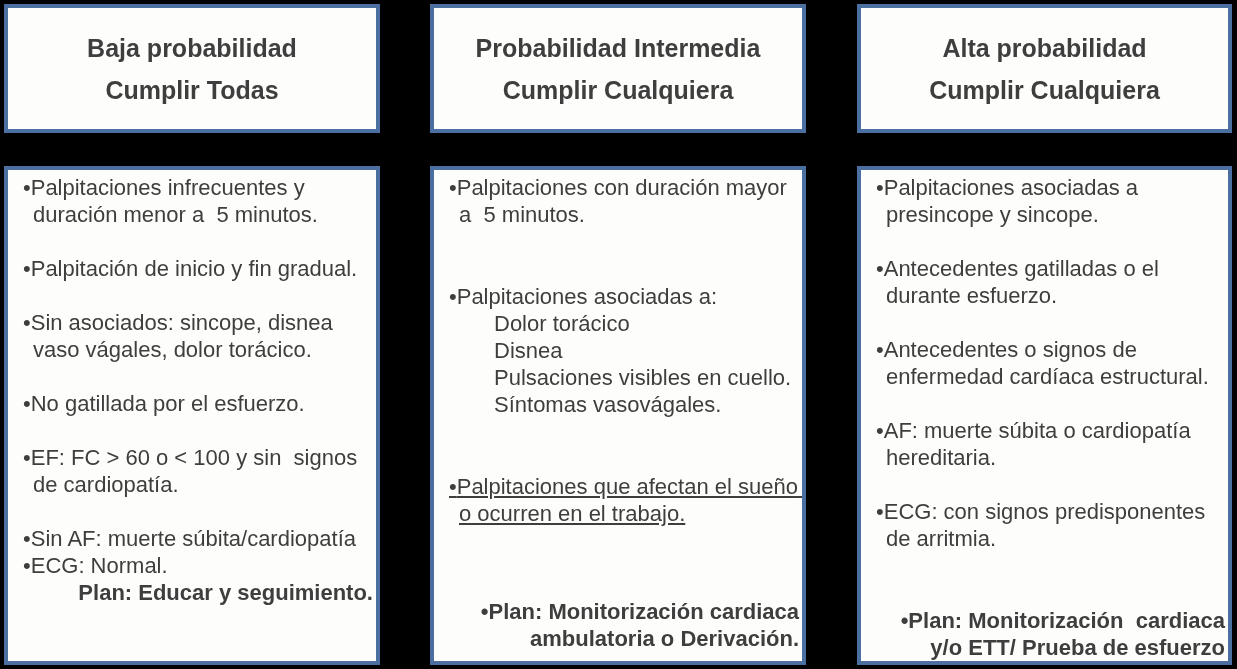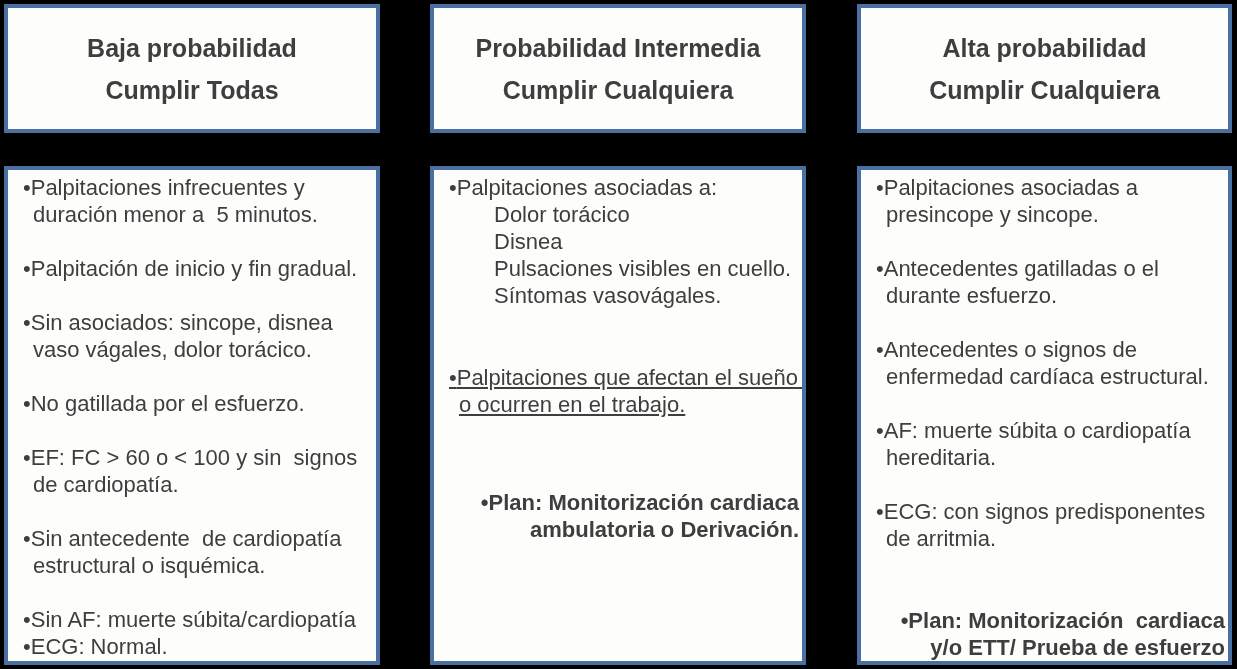--- a/index.html
+++ b/index.html
@@ -68,32 +68,32 @@
         <div class="box header">
           <div>Baja probabilidad</div>
           <div>Cumplir Todas</div>
         </div>
         <div class="box body">
           <p class="item bullet gap-1">Palpitaciones infrecuentes y duración menor a  5 minutos.</p>
           <p class="item bullet gap-1">Palpitación de inicio y fin gradual.</p>
           <p class="item bullet gap-1">Sin asociados: sincope, disnea vaso vágales, dolor torácico.</p>
           <p class="item bullet gap-1">No gatillada por el esfuerzo.</p>
           <p class="item bullet gap-1">EF: FC &gt; 60 o &lt; 100 y sin  signos de cardiopatía.</p>
-          <p class="item bullet gap-1">Sin antecedente  de cardiopatía estructural o isquémica.</p>
           <p class="item bullet gap-0">Sin AF: muerte súbita/cardiopatía</p>
           <p class="item bullet gap-0">ECG: Normal.</p>
           <p class="item plain gap-0 bold">Plan: Educar y seguimiento.</p>
         </div>
       </section>
       <section class="col col-1">
         <div class="box header">
           <div>Probabilidad Intermedia</div>
           <div>Cumplir Cualquiera</div>
         </div>
         <div class="box body">
+          <p class="item bullet gap-2">Palpitaciones con duración mayor a  5 minutos.</p>
           <p class="item bullet gap-0">Palpitaciones asociadas a:</p>
           <p class="item sub gap-0">Dolor torácico</p>
           <p class="item sub gap-0">Disnea</p>
           <p class="item sub gap-0">Pulsaciones visibles en cuello.</p>
           <p class="item sub gap-2">Síntomas vasovágales.</p>
           <p class="item bullet gap-3">Palpitaciones que afectan el sueño o ocurren en el trabajo.</p>
           <p class="item bullet gap-0 bold">Plan: Monitorización cardiaca ambulatoria o Derivación.</p>
         </div>
       </section>
       <section class="col col-2">

